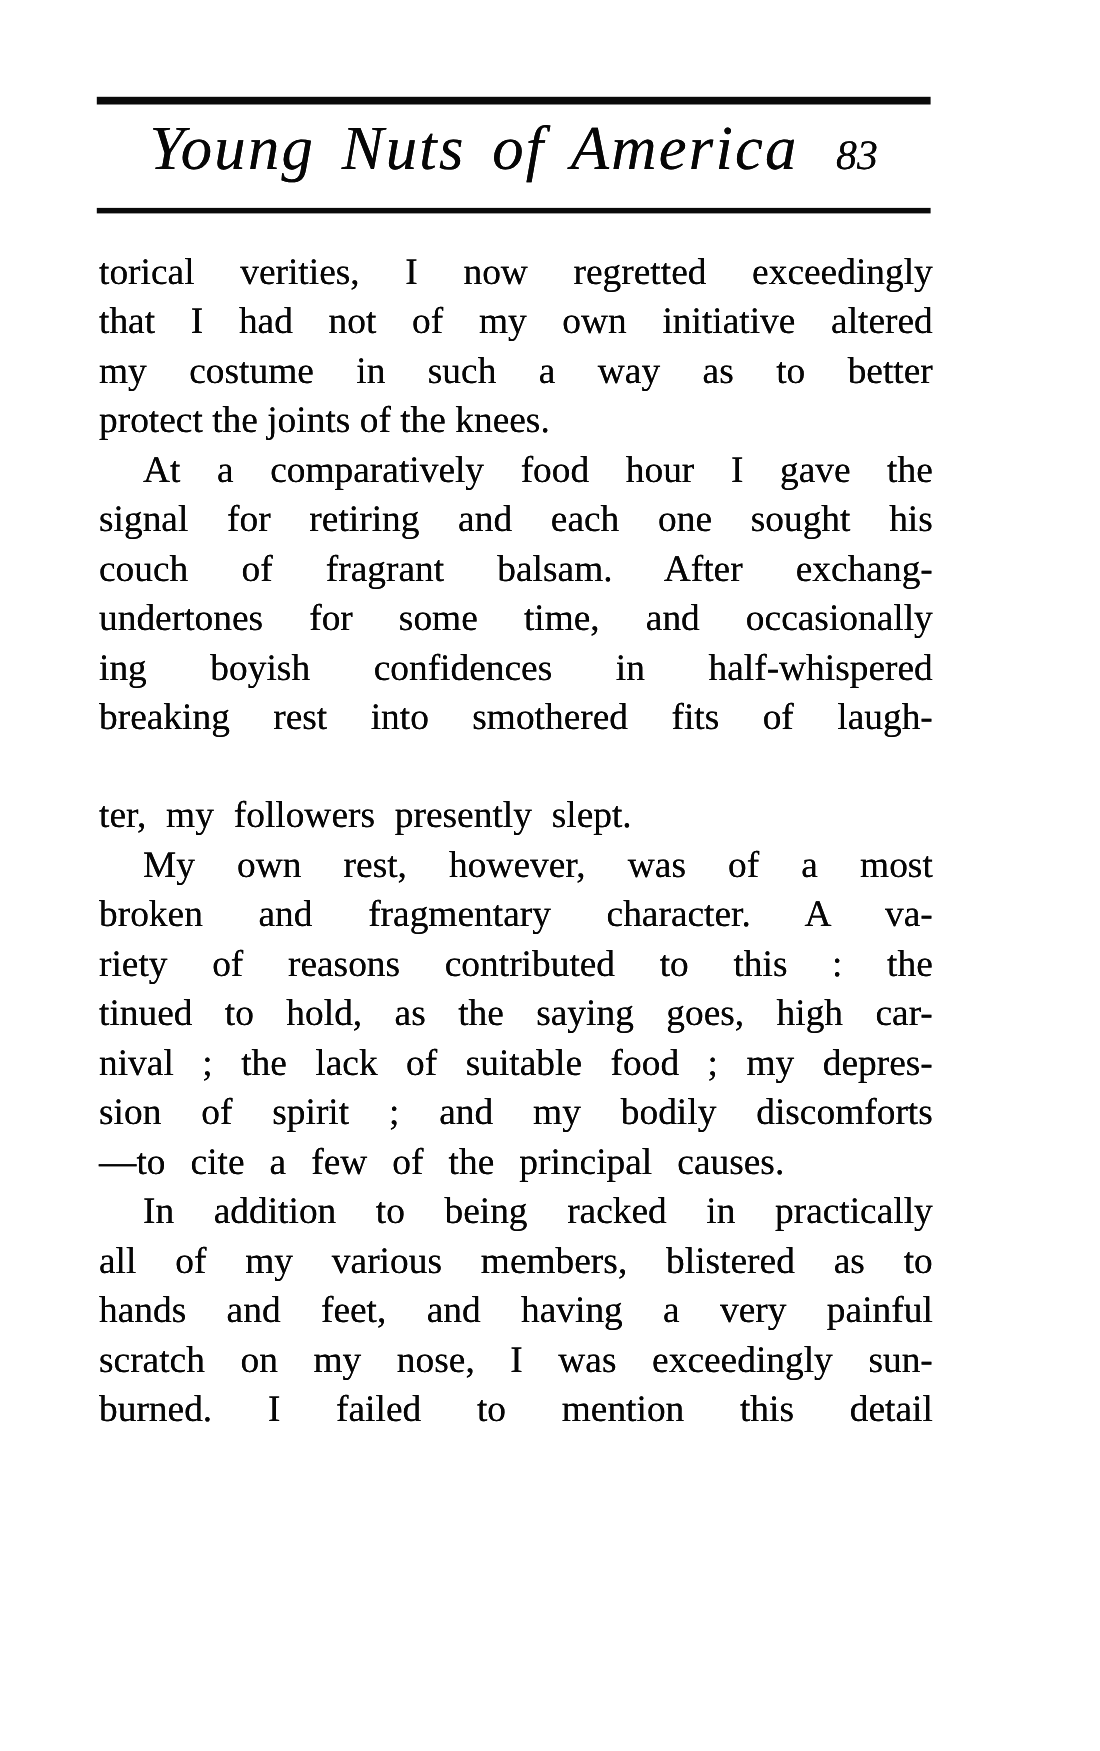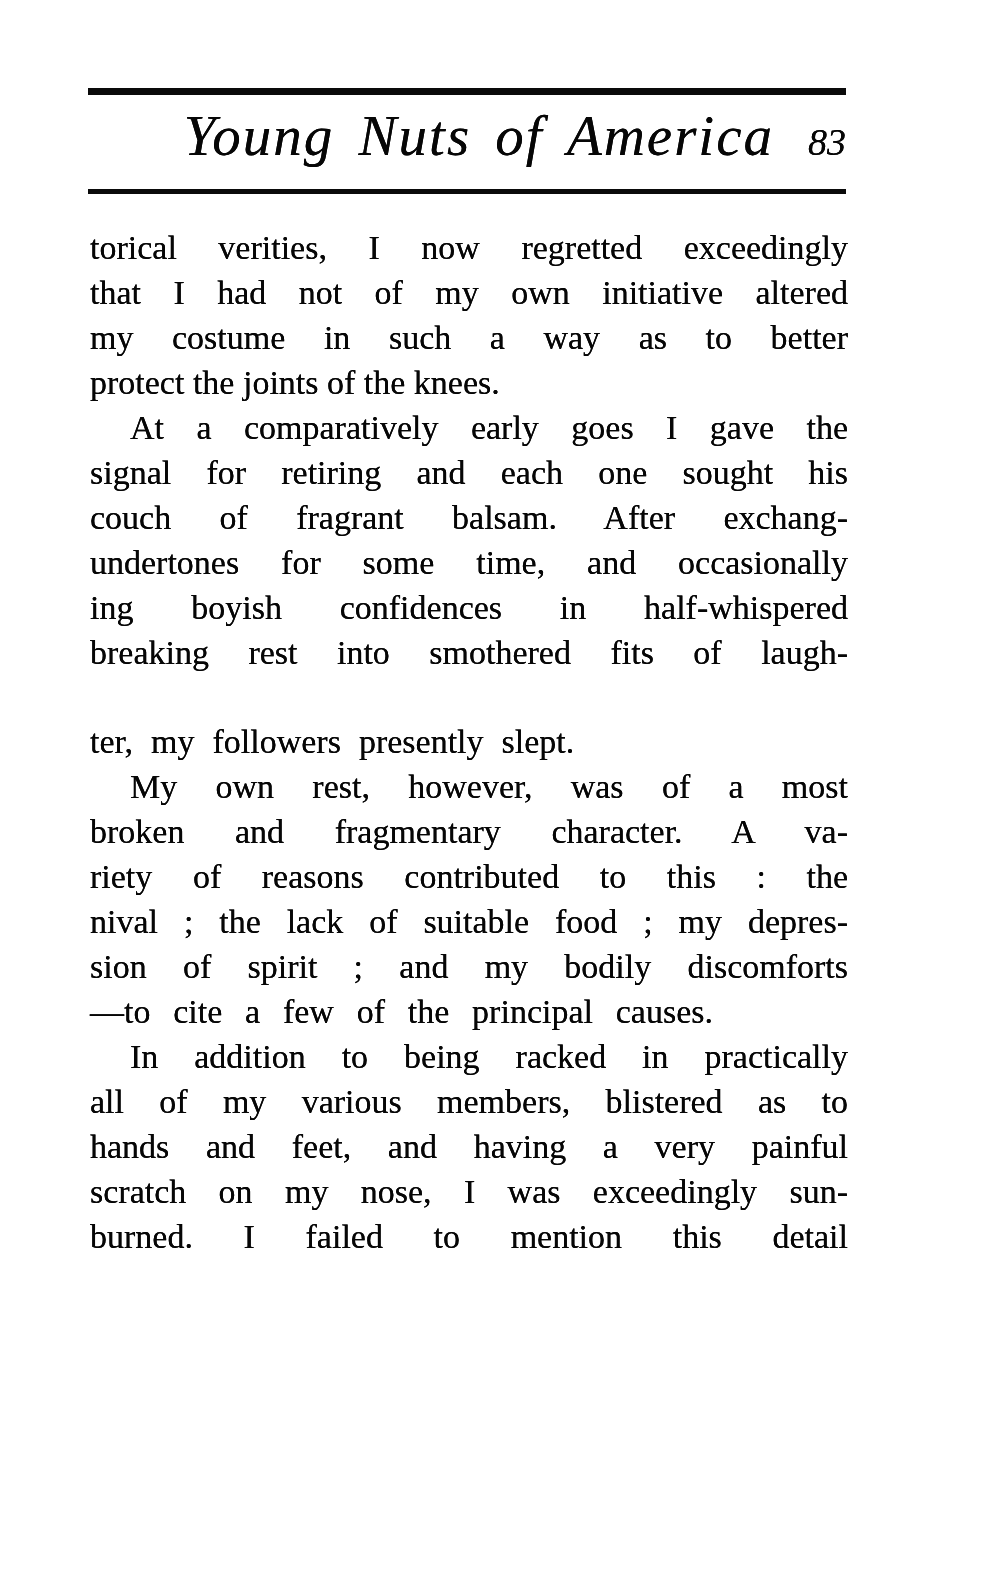--- a/index.html
+++ b/index.html
@@ -24,21 +24,21 @@
     width: 758px;
   }
   .rule {
     background: #0a0a0a;
     width: 100%;
   }
   .rule.top { height: 7px; }
   .rule.bottom { height: 5px; }
   .title-row {
     display: flex;
-    justify-content: flex-end;
+    justify-content: center;
     align-items: baseline;
     gap: 34px;
     padding: 2px 0 8px 0;
     min-height: 78px;
   }
   .title {
     font-style: italic;
     font-size: 57px;
     line-height: 78px;
     letter-spacing: 2px;
@@ -89,33 +89,34 @@
   <div class="bodytext">
 
     <div class="paragraph">
       <div class="pline">torical verities, I now regretted exceedingly</div>
       <div class="pline">that I had not of my own initiative altered</div>
       <div class="pline">my costume in such a way as to better</div>
       <div class="pline end">protect the joints of the knees.</div>
     </div>
 
     <div class="paragraph">
-      <div class="pline first">At a comparatively early goes I gave the</div>
+      <div class="pline first">At a comparatively food hour I gave the</div>
       <div class="pline">signal for retiring and each one sought his</div>
       <div class="pline">couch of fragrant balsam. After exchang-</div>
       <div class="pline">undertones for some time, and occasionally</div>
       <div class="pline">ing boyish confidences in half-whispered</div>
       <div class="pline">breaking rest into smothered fits of laugh-</div>
       <div class="pline end loose-sm">ter, my followers presently slept.</div>
     </div>
 
     <div class="paragraph">
       <div class="pline first">My own rest, however, was of a most</div>
       <div class="pline">broken and fragmentary character. A va-</div>
       <div class="pline">riety of reasons contributed to this : the</div>
+      <div class="pline">tinued to hold, as the saying goes, high car-</div>
       <div class="pline">nival ; the lack of suitable food ; my depres-</div>
       <div class="pline">sion of spirit ; and my bodily discomforts</div>
       <div class="pline end loose">—to cite a few of the principal causes.</div>
     </div>
 
     <div class="paragraph">
       <div class="pline first">In addition to being racked in practically</div>
       <div class="pline">all of my various members, blistered as to</div>
       <div class="pline">hands and feet, and having a very painful</div>
       <div class="pline">scratch on my nose, I was exceedingly sun-</div>

